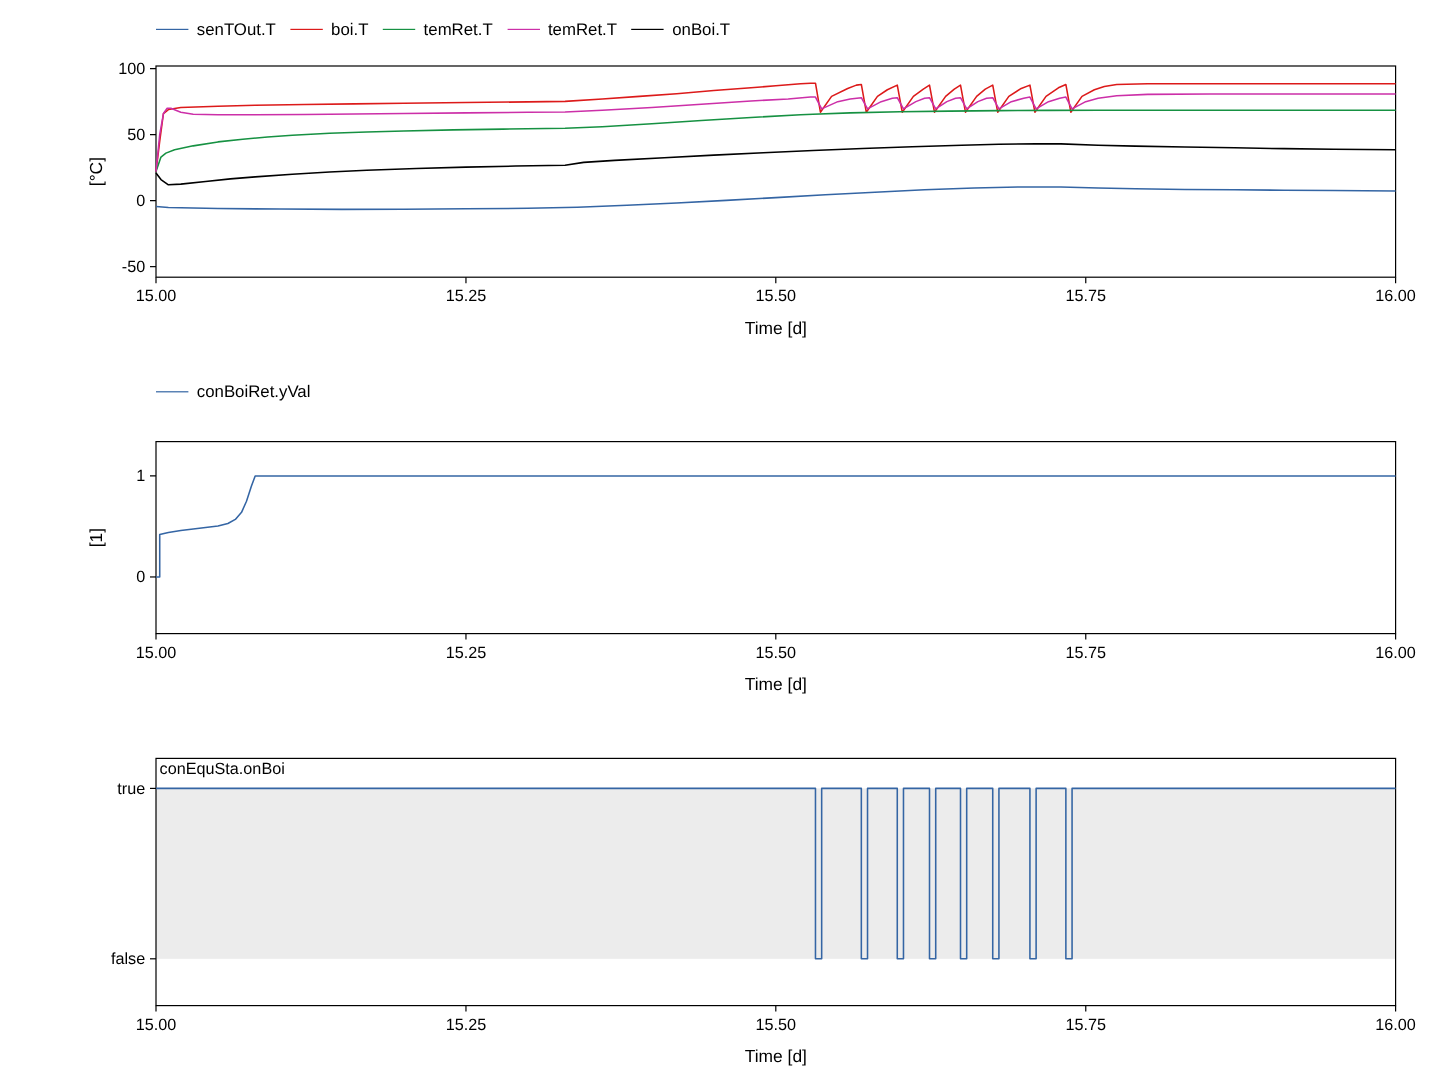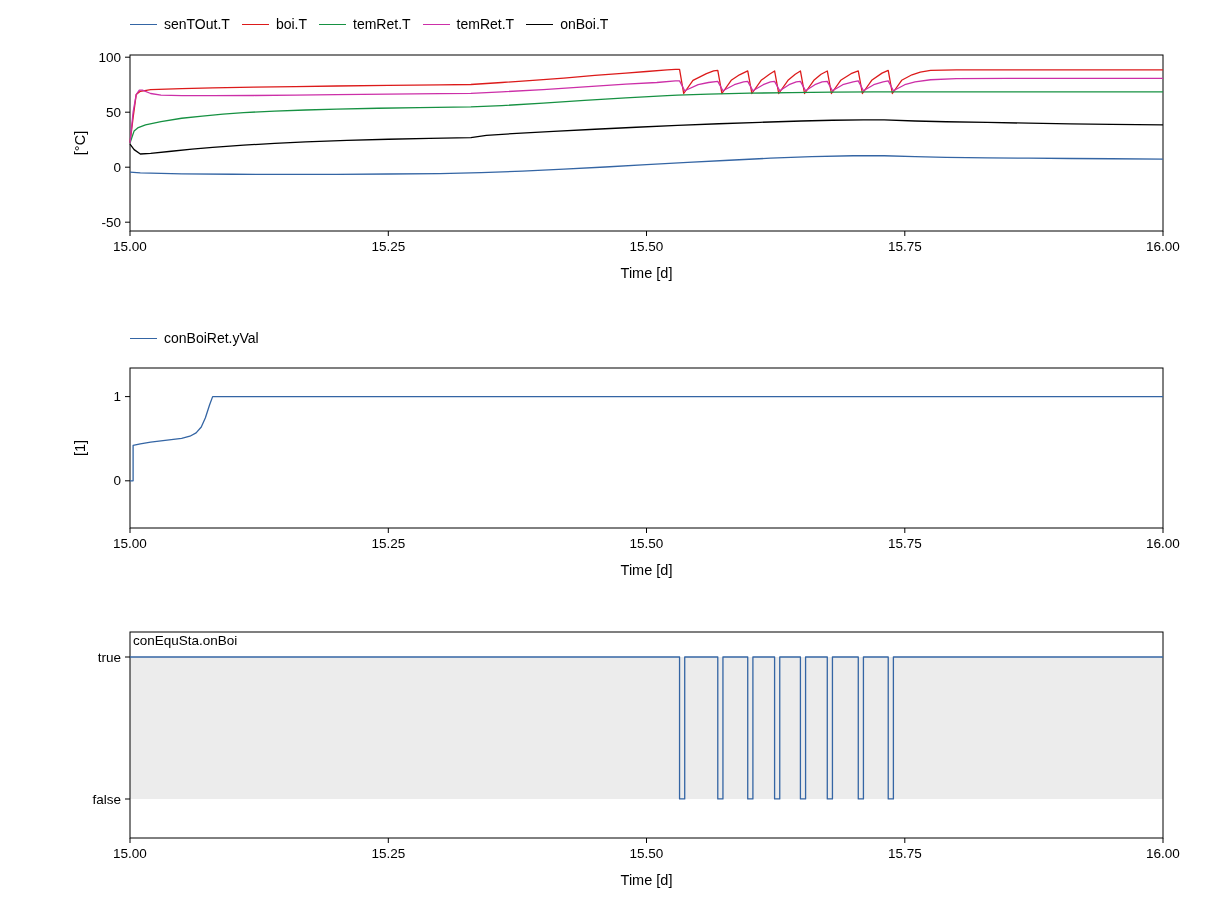--- a/index.html
+++ b/index.html
@@ -110,21 +110,21 @@
         <polyline points="130.00,103.00 133.10,77.70 136.20,54.60 140.33,51.30 150.66,49.65 181.65,48.55 212.64,47.78 253.96,47.12 295.28,46.57 336.60,46.02 388.25,45.47 439.90,44.92 470.89,44.48 501.88,42.50 532.87,40.30 563.86,38.10 594.85,35.35 625.84,33.15 646.50,31.50 667.16,29.85 675.42,29.30 679.56,29.30 683.69,53.50 692.98,40.30 706.41,33.70 713.64,30.95 717.78,30.40 721.91,53.50 731.21,40.30 739.47,34.80 747.73,30.95 751.87,53.50 761.16,40.30 769.43,34.25 774.59,30.95 778.72,53.50 788.02,40.30 795.25,34.25 800.42,30.95 804.55,53.50 813.85,40.30 821.08,34.25 827.28,30.95 831.41,53.50 840.70,40.30 851.03,33.70 858.27,30.95 862.40,53.50 871.69,40.30 882.02,33.15 888.22,30.40 892.35,53.50 901.65,40.30 911.98,34.80 920.25,32.05 930.58,30.40 956.40,29.85 1008.05,29.85 1059.70,29.85 1111.35,29.85 1163.00,29.85" fill="none" stroke="#dc1a1a" stroke-width="1.3" stroke-linejoin="round"></polyline>
         <polyline points="130.00,103.00 134.13,90.90 138.26,87.60 145.50,84.85 160.99,81.55 181.65,78.25 202.31,76.05 222.97,74.18 243.63,72.64 274.62,71.10 305.61,70.00 336.60,69.12 377.92,68.24 419.24,67.58 470.89,66.92 501.88,65.60 543.20,63.07 584.52,60.43 625.84,57.90 667.16,55.70 677.49,55.15 708.48,54.05 749.80,53.17 791.12,52.62 832.44,52.18 873.76,51.96 915.08,51.85 1008.05,51.85 1163.00,51.85" fill="none" stroke="#169142" stroke-width="1.3" stroke-linejoin="round"></polyline>
         <polyline points="130.00,103.00 133.10,72.20 136.20,54.60 139.30,50.20 142.40,50.20 150.66,53.50 160.99,55.15 181.65,55.70 212.64,55.70 253.96,55.48 295.28,55.04 336.60,54.60 388.25,54.05 439.90,53.61 470.89,53.28 501.88,51.85 543.20,49.65 584.52,46.90 625.84,44.15 656.83,42.50 675.42,40.85 679.56,40.85 684.72,50.75 698.15,44.70 708.48,42.50 717.78,41.40 722.94,50.75 734.31,44.70 743.60,41.95 747.73,41.40 752.90,50.75 763.23,44.70 770.46,41.95 774.59,41.40 779.76,50.75 789.05,44.70 796.28,41.95 800.42,41.40 805.58,50.75 814.88,44.70 822.11,41.95 827.28,41.40 832.44,50.75 842.77,44.70 853.10,41.95 858.27,40.85 863.43,50.75 873.76,44.70 883.06,41.95 888.22,40.85 893.39,50.75 904.75,44.70 915.08,41.95 930.58,39.75 956.40,38.65 1008.05,38.32 1059.70,38.32 1111.35,38.32 1163.00,38.32" fill="none" stroke="#cc2fa8" stroke-width="1.3" stroke-linejoin="round"></polyline>
         <polyline points="130.00,104.10 134.13,109.60 140.33,114.00 150.66,113.45 171.32,111.25 191.98,109.05 212.64,107.40 243.63,105.20 274.62,103.33 305.61,101.90 346.93,100.47 388.25,99.26 429.57,98.38 470.89,97.72 486.39,95.30 512.21,93.65 553.53,91.45 594.85,89.25 636.17,87.27 677.49,85.40 718.81,83.75 760.13,82.32 801.45,81.00 832.44,80.23 863.43,79.90 884.09,79.90 915.08,81.00 946.07,81.77 987.39,82.43 1028.71,83.20 1070.03,83.86 1111.35,84.41 1163.00,84.85" fill="none" stroke="#000000" stroke-width="1.3" stroke-linejoin="round"></polyline>
         <text x="646.5" y="238" text-anchor="middle" class="axis-label">Time [d]</text>
         <text x="85" y="103" text-anchor="middle" class="axis-label" transform="rotate(-90 85 103)">[°C]</text>
       </svg>
   </section>
 
   <section>
-    <div class="legend" style="top:328px">
+    <div class="legend" style="top:316px">
         <span class="legend-item">
           <span class="legend-line" style="border-top-color: rgb(52, 101, 164);"></span>
           <span class="legend-label">conBoiRet.yVal</span>
         </span>
       </div>
     <svg class="plot" style="top:340px" width="1209" height="250">
         <line x1="130.0" y1="188" x2="130.0" y2="193" stroke="#000" stroke-width="1"></line>
         <text x="130.0" y="208" text-anchor="middle">15.00</text>
         <line x1="388.3" y1="188" x2="388.3" y2="193" stroke="#000" stroke-width="1"></line>
         <text x="388.3" y="208" text-anchor="middle">15.25</text>

